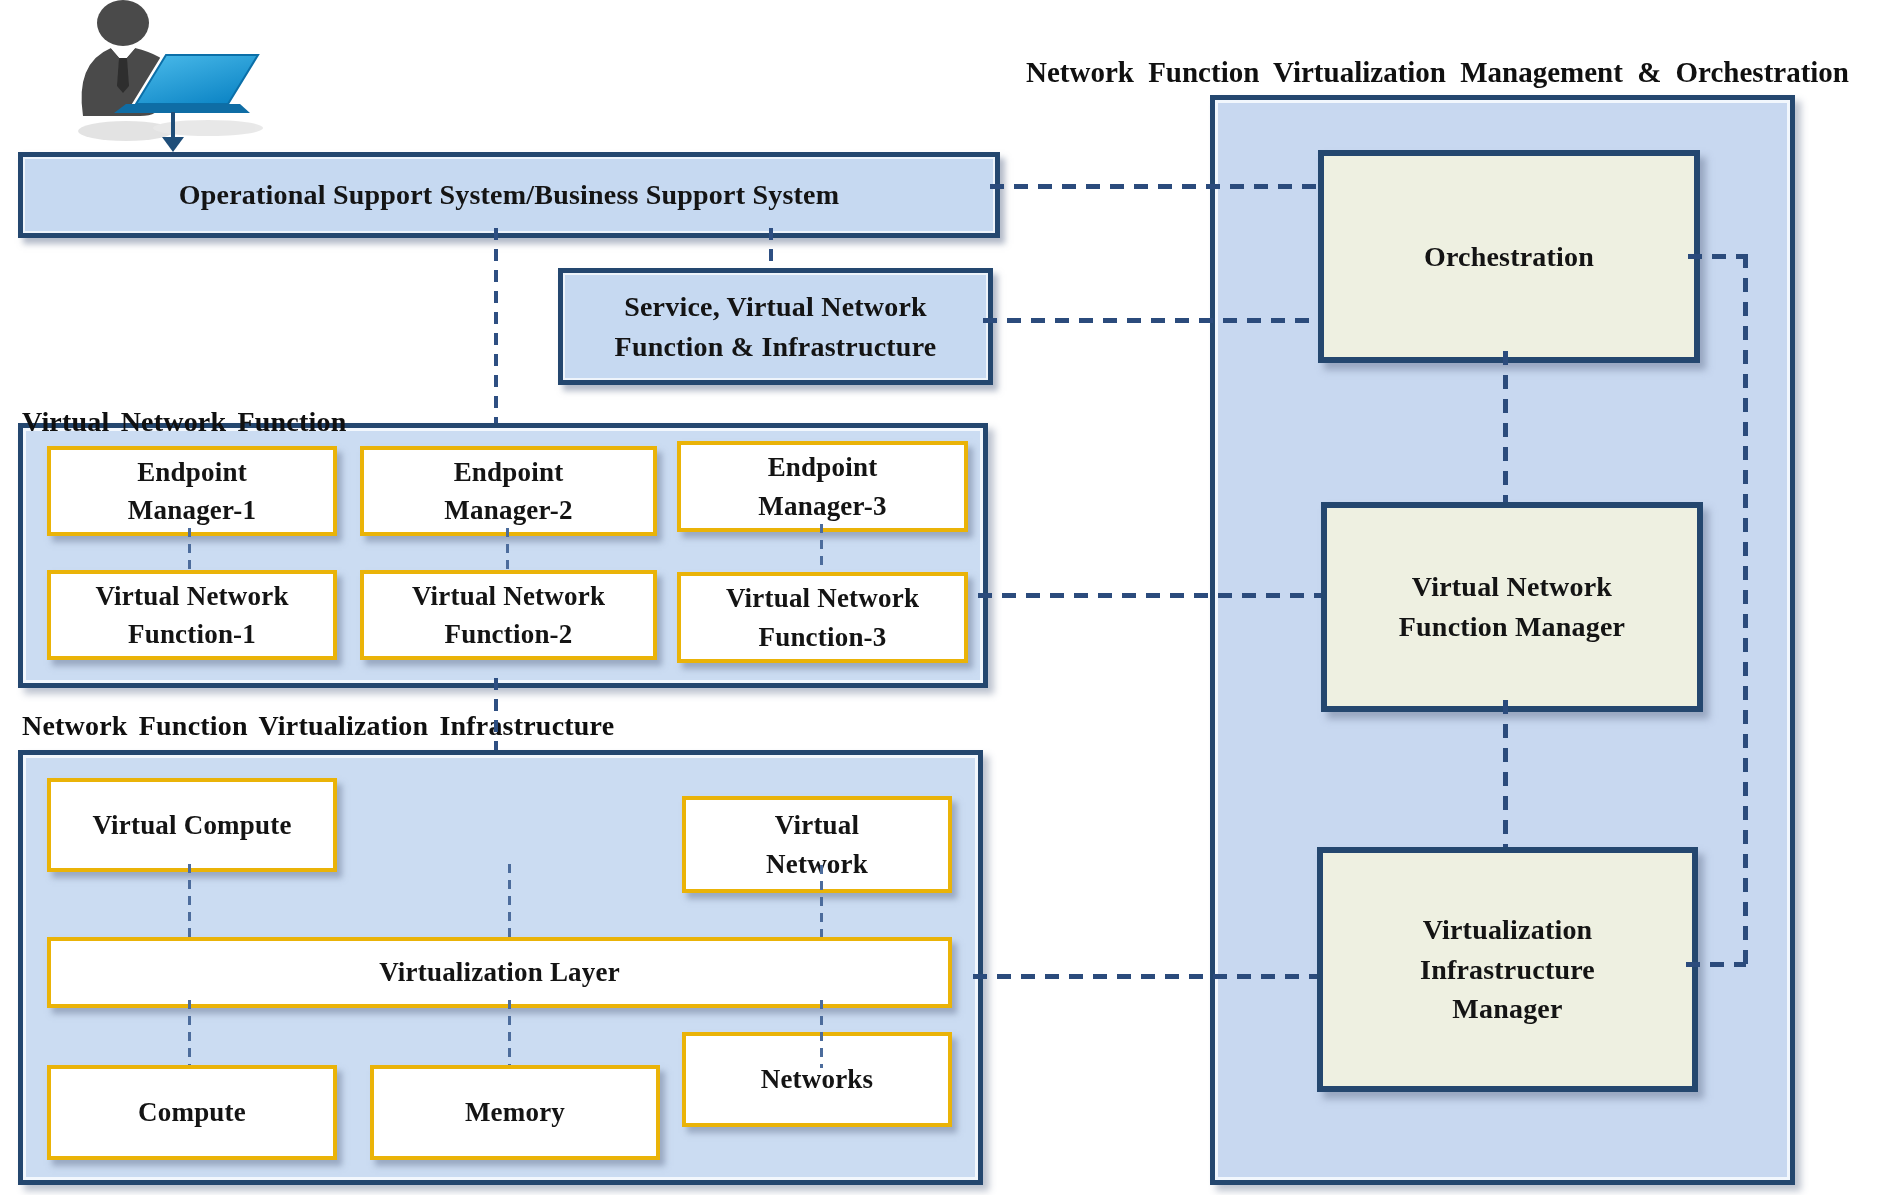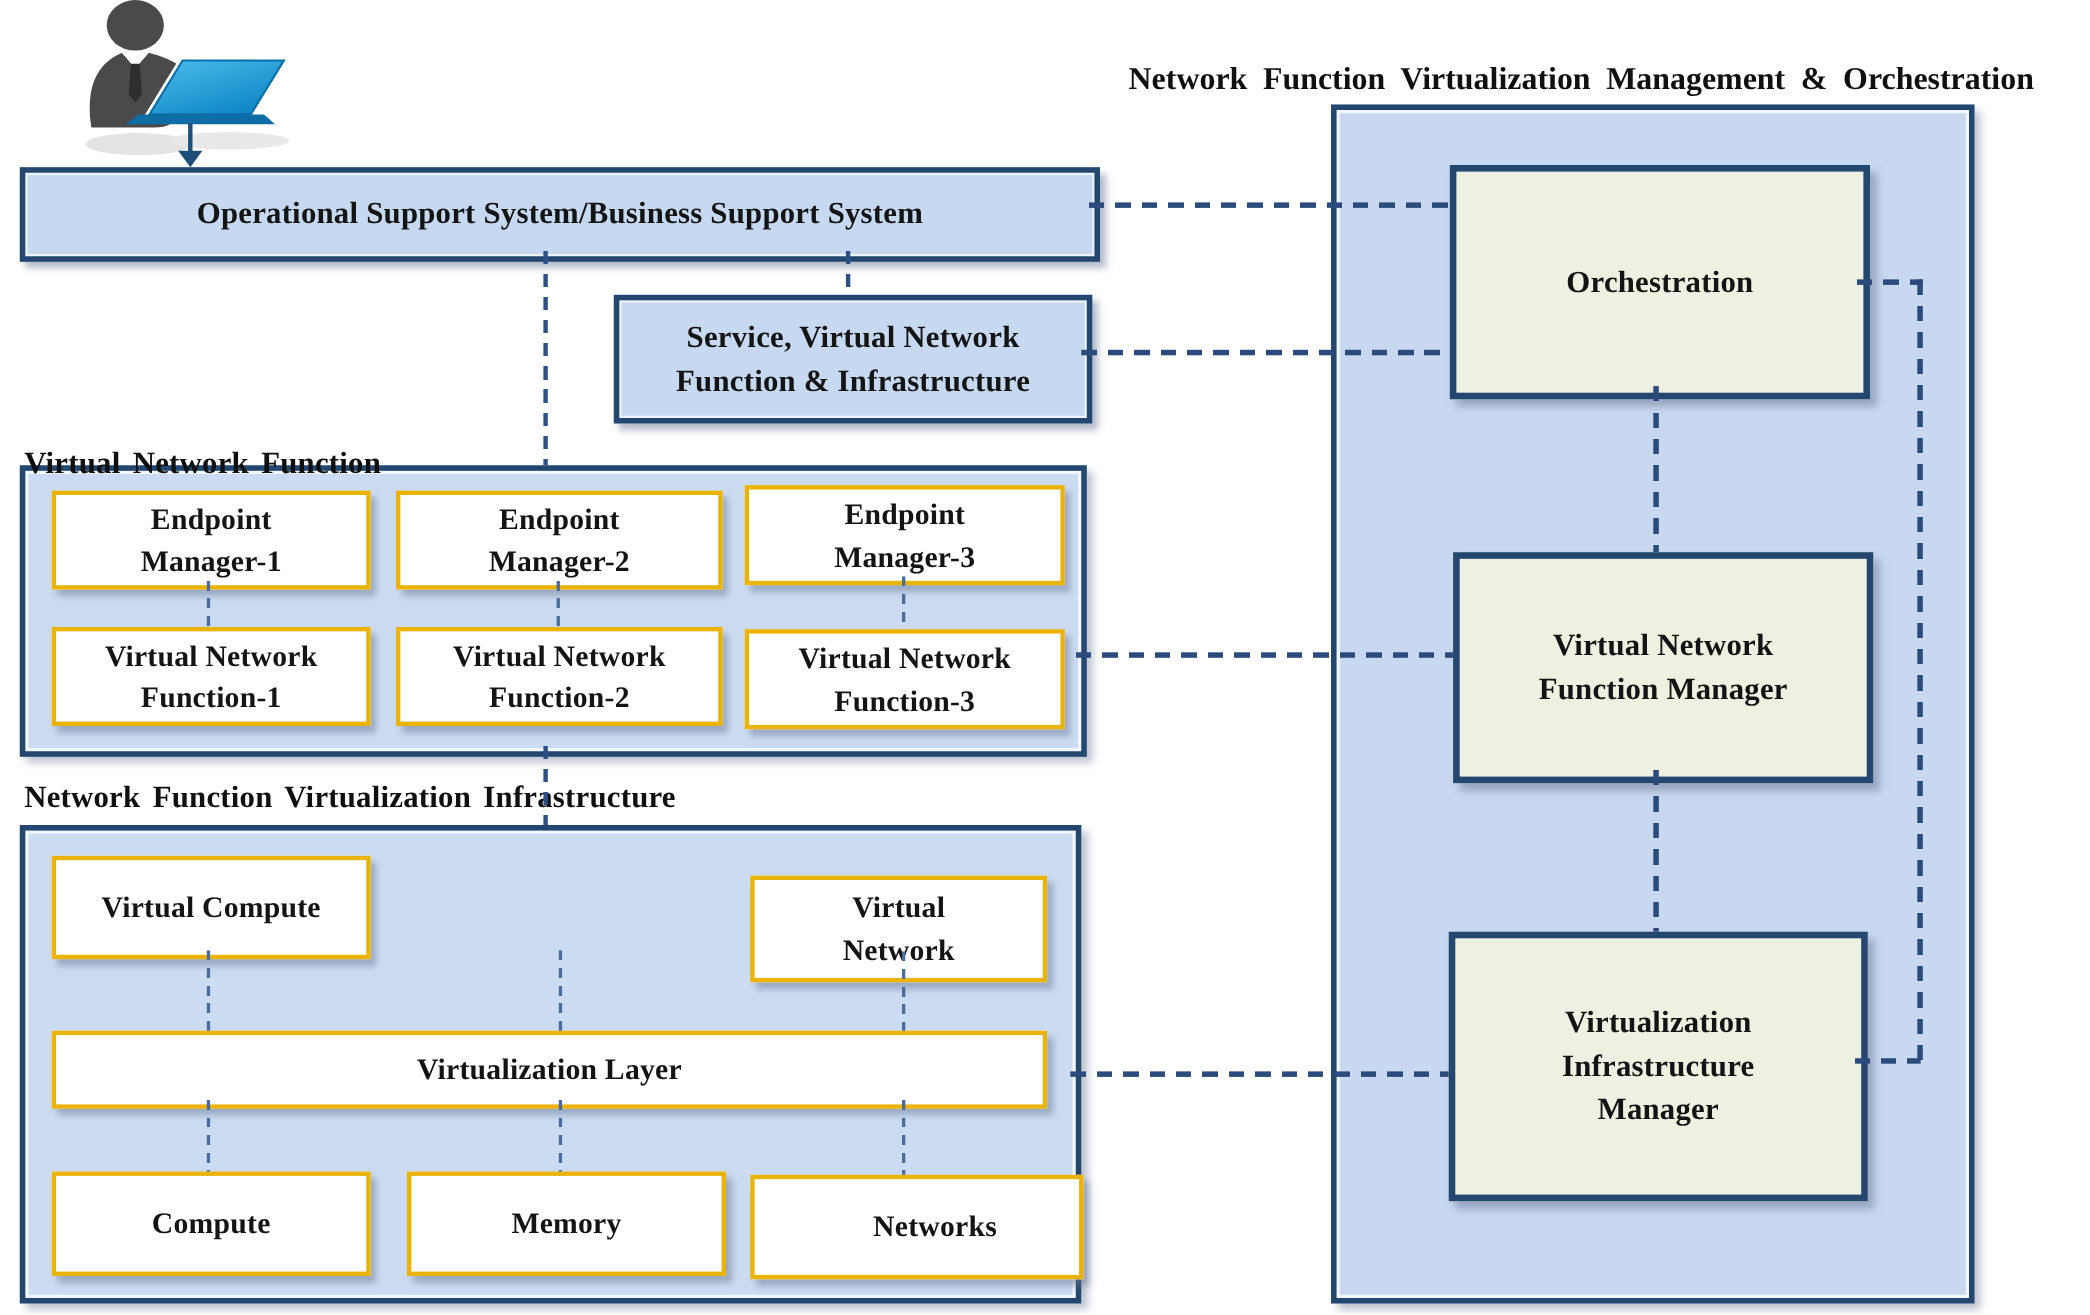--- a/index.html
+++ b/index.html
@@ -133,21 +133,21 @@
   <div class="bx white-bx" style="left:47px;top:937px;width:897px;height:63px;">
     <span>Virtualization Layer</span>
   </div>
 
   <div class="bx white-bx" style="left:47px;top:1065px;width:282px;height:87px;">
     <span>Compute</span>
   </div>
   <div class="bx white-bx" style="left:370px;top:1065px;width:282px;height:87px;">
     <span>Memory</span>
   </div>
-  <div class="bx white-bx" style="left:682px;top:1068px;width:262px;height:87px;padding-left:33px;">
+  <div class="bx white-bx" style="left:682px;top:1032px;width:262px;height:87px;">
     <span>Networks</span>
   </div>
 
   <div class="mano-title" style="left:980px;top:56px;width:915px;">Network Function Virtualization Management &amp; Orchestration</div>
   <div class="container mano" style="left:1210px;top:95px;width:575px;height:1080px;"></div>
 
   <div class="bx green-bx" style="left:1318px;top:150px;width:370px;height:201px;">
     <span>Orchestration</span>
   </div>
   <div class="bx green-bx" style="left:1321px;top:502px;width:370px;height:198px;">

